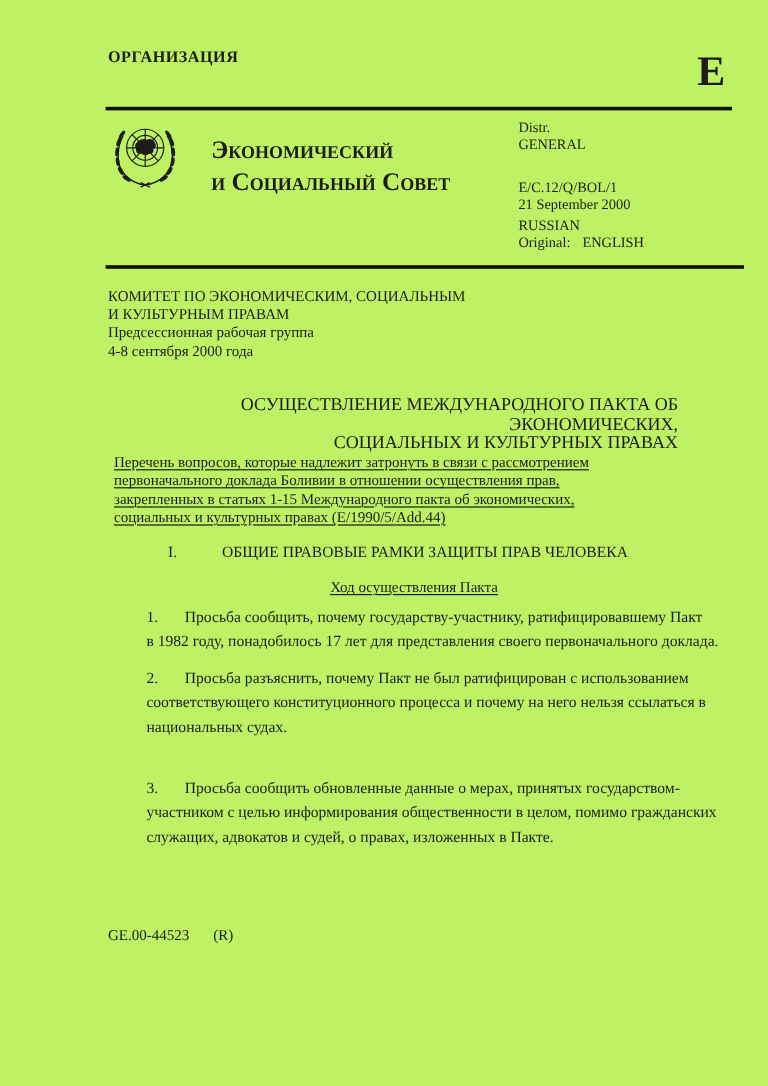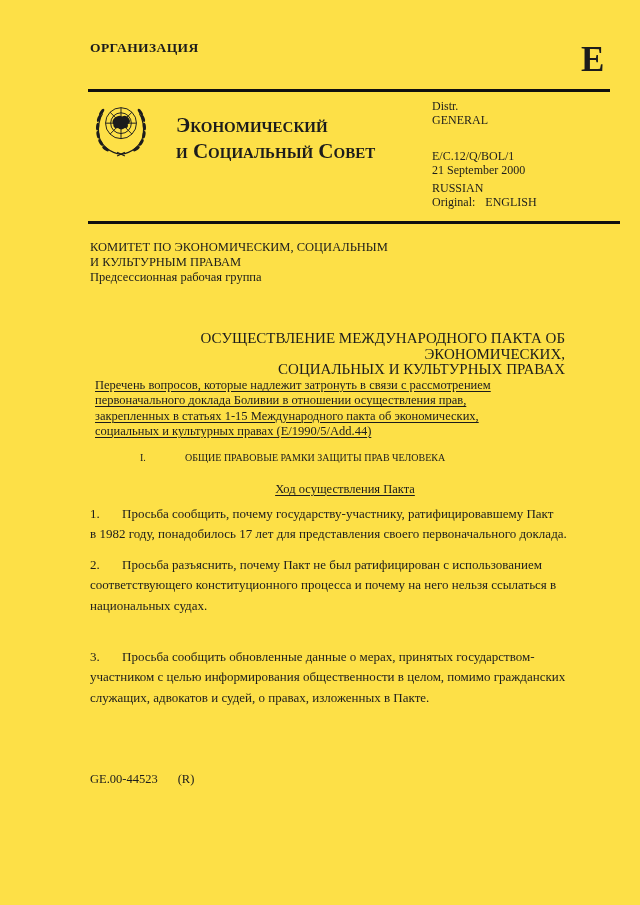--- a/index.html
+++ b/index.html
@@ -1,17 +1,17 @@
 <!DOCTYPE html>
 <html><head>
 <meta charset="utf-8">
 <style>
   html, body { margin:0; padding:0; background:#ffffff; }
   .page {
-    position:relative; width:640px; height:905px; background:#fde047;
+    position:relative; width:640px; height:905px; background:#bef264;
     font-family:"Liberation Serif","DejaVu Serif",serif; color:#1c1c1c;
     overflow:hidden;
   }
   
   .org { position:absolute; left:90px; top:40px; font-weight:bold;
          font-size:13.5px; line-height:15px; letter-spacing:0.4px; }
   .doc-letter { position:absolute; left:581px; top:42px; font-weight:bold;
                 font-size:35px; line-height:36px; }
   .rule { position:absolute; background:#101010; height:3px; }
   .rule1 { left:88px; top:89px; width:522px; }
@@ -28,29 +28,29 @@
   .committee { position:absolute; left:90px; top:240px;
                font-size:12.5px; line-height:15.2px; }
   
   .title { position:absolute; left:85px; top:331px; width:480px;
            text-align:right; font-size:15px; line-height:15.5px; }
   .subtitle { position:absolute; left:95px; top:378px; width:480px;
               text-align:left; font-size:12.5px; line-height:15.3px; }
   .subtitle .uline, .subhead .uline {
               text-decoration:underline; text-underline-offset:2px;
               text-decoration-thickness:1px; }
-  .section { position:absolute; left:140px; top:452px; font-size:10px;
+  .section { position:absolute; left:140px; top:452px; font-size:13px;
              white-space:nowrap; }
   .section .snum { display:inline-block; width:45px; }
   .subhead { position:absolute; left:105px; top:482px; width:480px;
              text-align:center; font-size:12.5px; }
   
   .para { position:absolute; left:90px; width:490px;
           font-size:13px; line-height:20.3px; }
-  .para .pline { white-space:nowrap; }
+  .para .pline { white-space:nowrap;margin-left:32px; }
   .para .pnum { display:inline-block; width:32px; }
   .p1 { top:504px; } .p2 { top:555px; } .p3 { top:647px; }
   
   .footer { position:absolute; left:90px; top:772px; font-size:12.5px; }
   .footer .mark { margin-left:20px; }
 </style>
 </head>
 <body>
 
 <div class="page">
@@ -107,20 +107,21 @@
     <div>RUSSIAN</div>
     <div><span>Original:</span><span class="orig-val">ENGLISH</span></div>
   </div>
 
   <div class="rule rule2"></div>
 
   <div class="committee">
     <div>КОМИТЕТ ПО ЭКОНОМИЧЕСКИМ, СОЦИАЛЬНЫМ</div>
     <div>И КУЛЬТУРНЫМ ПРАВАМ</div>
     <div>Предсессионная рабочая группа</div>
+    <div>4-8 сентября 2000 года</div>
   </div>
 
   <div class="title">
     <div>ОСУЩЕСТВЛЕНИЕ МЕЖДУНАРОДНОГО ПАКТА ОБ ЭКОНОМИЧЕСКИХ,</div>
     <div>СОЦИАЛЬНЫХ И КУЛЬТУРНЫХ ПРАВАХ</div>
   </div>
 
   <div class="subtitle">
     <div class="uline">Перечень вопросов, которые надлежит затронуть в связи с рассмотрением</div>
     <div class="uline">первоначального доклада Боливии в отношении осуществления прав,</div>

